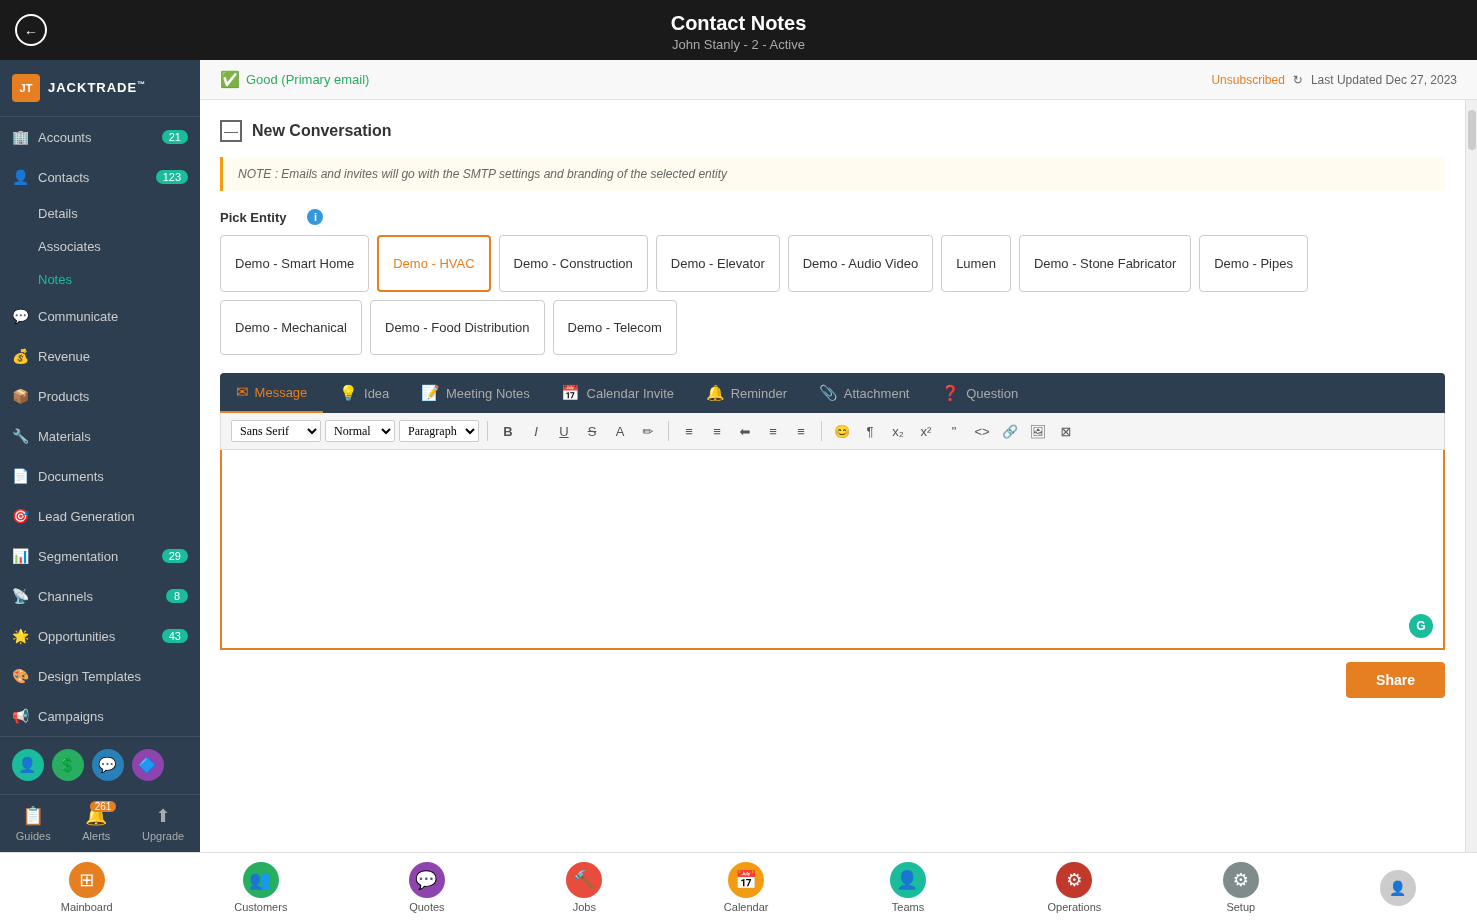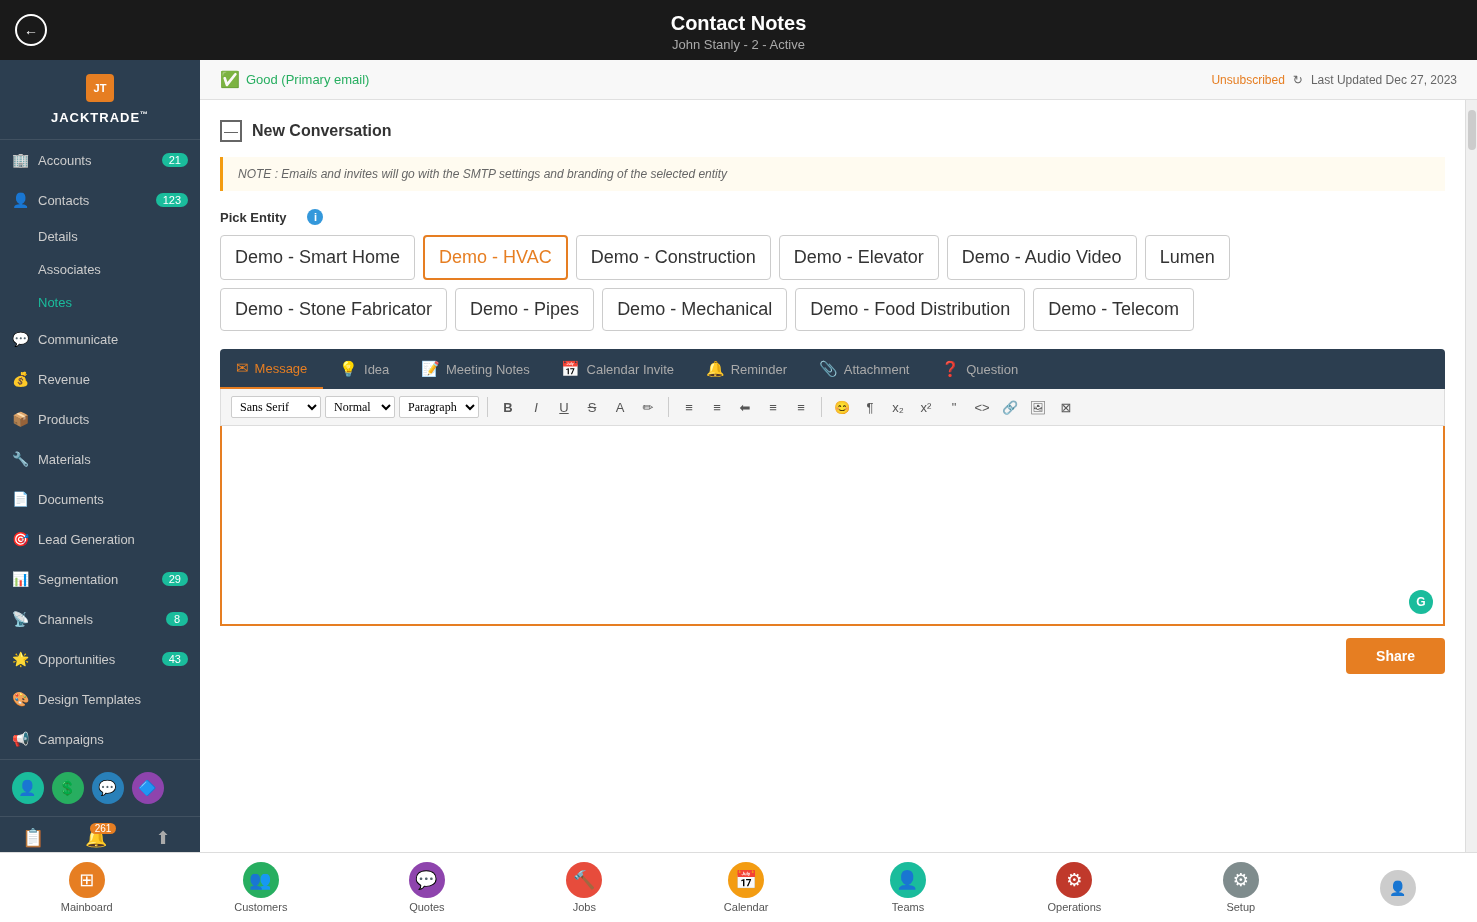--- a/index.html
+++ b/index.html
@@ -33,21 +33,20 @@
       color: white;
       display: flex;
       flex-direction: column;
       flex-shrink: 0;
       overflow-y: auto;
     }
     .sidebar-logo {
       display: flex; align-items: center; gap: 8px;
       padding: 14px 12px;
       border-bottom: 1px solid rgba(255,255,255,0.1);
-      flex-direction: column;
     }
     .sidebar-logo .logo-icon {
       width: 28px; height: 28px; background: #e67e22; border-radius: 4px;
       display: flex; align-items: center; justify-content: center;
       font-weight: bold; font-size: 11px; color: white;
     }
     .sidebar-logo .logo-text { font-size: 13px; font-weight: 700; letter-spacing: 1px; color: white; }
     .sidebar-logo .logo-tm { font-size: 8px; vertical-align: super; }
 
     .sidebar-item {
@@ -161,22 +160,22 @@
       color: white; font-size: 11px; display: inline-flex;
       align-items: center; justify-content: center;
     }
 
     
     .entity-buttons {
       display: flex; flex-wrap: wrap; gap: 8px;
       margin-bottom: 18px;
     }
     .entity-btn {
-      padding: 10px 14px; border: 1px solid #ccc; background: white;
-      border-radius: 4px; cursor: pointer; font-size: 18px; color: #333;
+      padding: 19px 14px; border: 1px solid #ccc; background: white;
+      border-radius: 4px; cursor: pointer; font-size: 13px; color: #333;
       transition: all 0.15s;
     }
     .entity-btn.selected { border-color: #e67e22; border-width: 2px; color: #e67e22; }
 
     
     .message-tabs {
       background: #2c3e50;
       display: flex; align-items: center; gap: 0;
       border-radius: 4px 4px 0 0;
       overflow: hidden;

